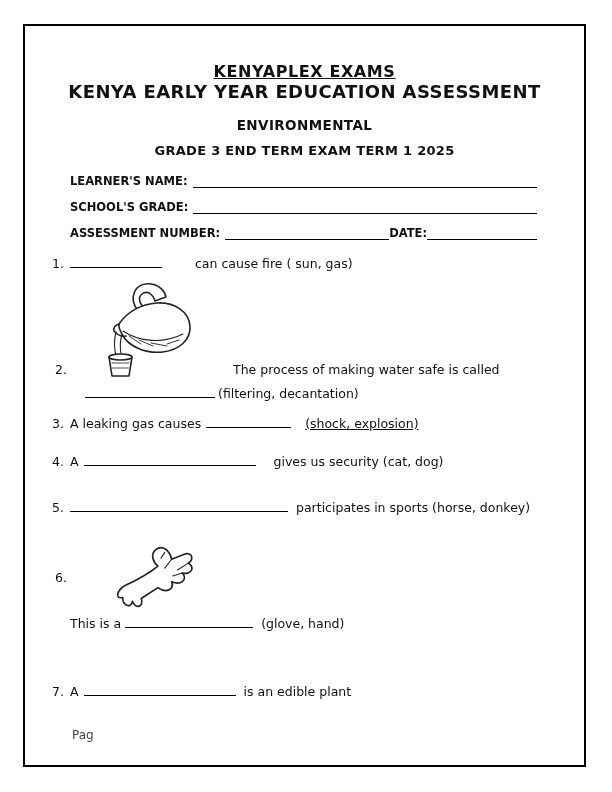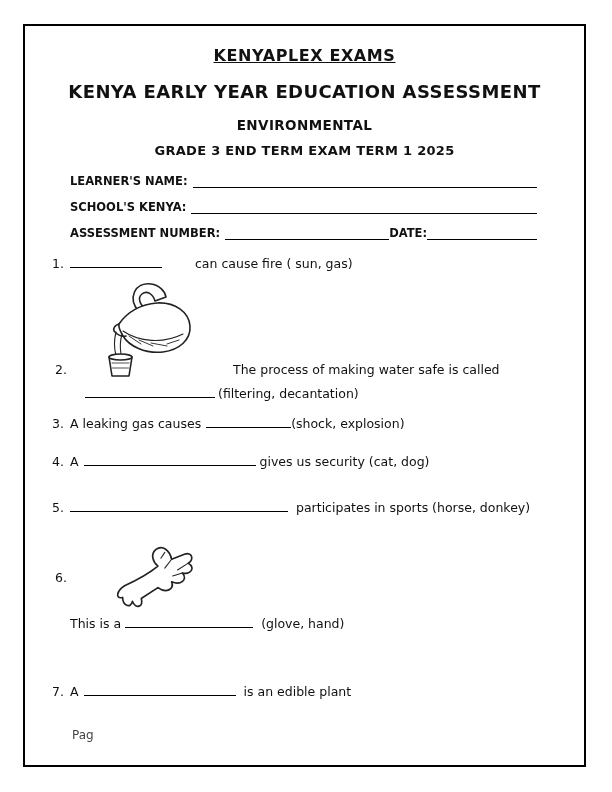--- a/index.html
+++ b/index.html
@@ -27,31 +27,31 @@
   .qnum{display:inline-block;width:18px;}
   .blank{display:inline-block;border-bottom:1.5px solid #000;height:13px;vertical-align:baseline;}
   .footer{position:absolute;font-size:12px;color:#444;}
   svg{display:block;}
 </style>
 </head>
 <body>
 
 <div class="frame">
 
-  <div class="abs hdr title" style="top:20px;">KENYAPLEX EXAMS</div>
+  <div class="abs hdr title" style="top:36px;">KENYAPLEX EXAMS</div>
   <div class="abs hdr subtitle" style="top:55px;">KENYA EARLY YEAR EDUCATION ASSESSMENT</div>
   <div class="abs hdr subject" style="top:91px;">ENVIRONMENTAL</div>
   <div class="abs hdr examline" style="top:117px;">GRADE 3 END TERM EXAM TERM 1 2025</div>
 
   <div class="form-row" style="top:148px;">
     <span>LEARNER'S NAME:</span>
     <span class="fill-line"></span>
   </div>
   <div class="form-row" style="top:174px;">
-    <span>SCHOOL'S KENYA:</span>
+    <span>SCHOOL'S GRADE:</span>
     <span class="fill-line"></span>
   </div>
   <div class="form-row" style="top:200px;">
     <span>ASSESSMENT NUMBER:</span>
     <span class="fill-line"></span>
     <span>DATE:</span>
     <span class="fill-line fixed"></span>
   </div>
 
   <div class="q" style="left:27px;top:228px;">
@@ -77,25 +77,25 @@
   <div class="q" style="left:30px;top:336px;">
     <span>2.</span>
   </div>
   <div class="q" style="left:202px;top:336px;margin-left:6px;">The process of making water safe is called</div>
   <div class="q" style="left:60px;top:358px;">
     <span class="blank" style="width:130px;"></span>
   </div>
   <div class="q" style="left:193px;top:360px;">(filtering, decantation)</div>
 
   <div class="q" style="left:27px;top:388px;">
-    <span class="qnum">3.</span><span>A leaking gas causes</span><span class="blank" style="width:85px;margin-left:5px;"></span><span style="">(shock, explosion)</span>
+    <span class="qnum">3.</span><span>A leaking gas causes</span><span class="blank" style="width:85px;margin-left:5px;"></span><span style="margin-left:14px;text-decoration:underline;">(shock, explosion)</span>
   </div>
 
   <div class="q" style="left:27px;top:426px;">
-    <span class="qnum">4.</span><span>A</span><span class="blank" style="width:172px;margin-left:5px;"></span><span style="margin-left:4px;">gives us security (cat, dog)</span>
+    <span class="qnum">4.</span><span>A</span><span class="blank" style="width:172px;margin-left:5px;"></span><span style="margin-left:18px;">gives us security (cat, dog)</span>
   </div>
 
   <div class="q" style="left:27px;top:472px;">
     <span class="qnum">5.</span><span class="blank" style="width:218px;"></span><span style="margin-left:8px;">participates in sports (horse, donkey)</span>
   </div>
 
   <div class="abs" style="left:80px;top:502px;">
     <svg width="98" height="86" viewBox="0 0 100 86">
       <path d="M20,58 C12,63 10,72 18,70 C18,78 26,82 28,74 C31,82 40,80 37,71 L54,60 C62,66 71,62 68,54 C77,58 85,52 79,45 C87,47 93,40 85,35 C91,31 89,23 81,26 L68,31 C66,22 59,16 52,21 C46,26 49,34 54,38 C43,47 31,53 20,58 Z" fill="#ffffff" stroke="#222222" stroke-width="1.7" stroke-linejoin="round"></path>
       <path d="M68,31 L61,40 M79,45 L69,48 M85,35 L74,42 M61,24 L57,30" fill="none" stroke="#222222" stroke-width="1.1" stroke-linecap="round"></path>

